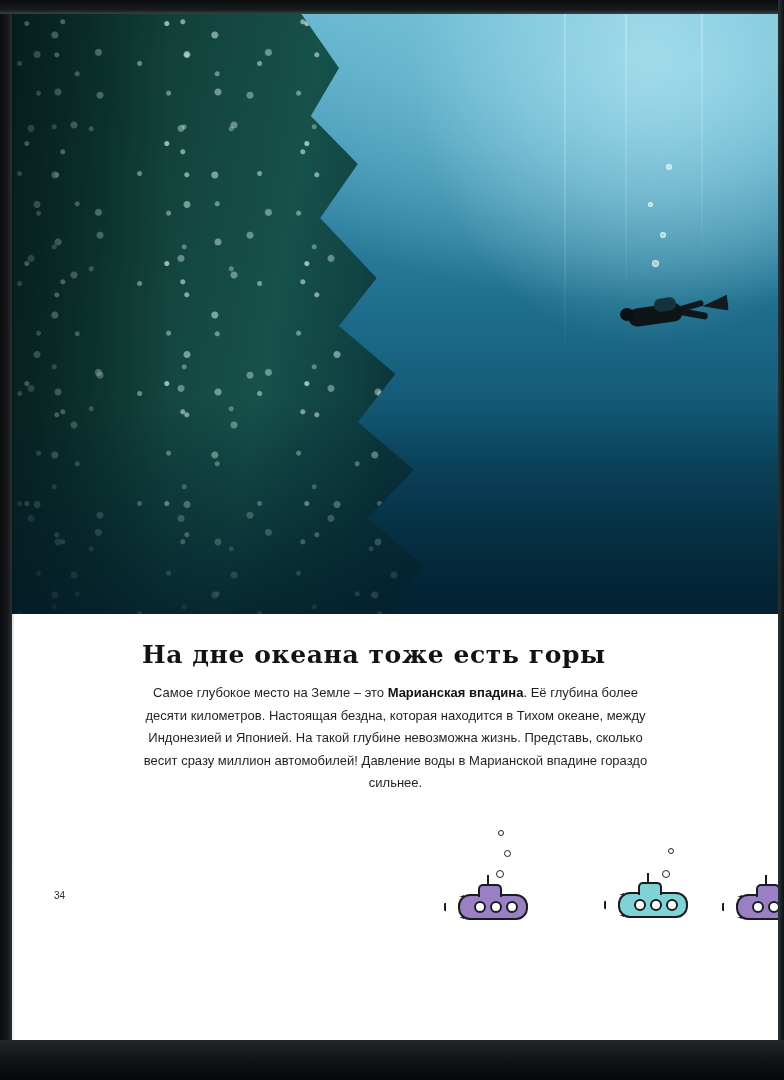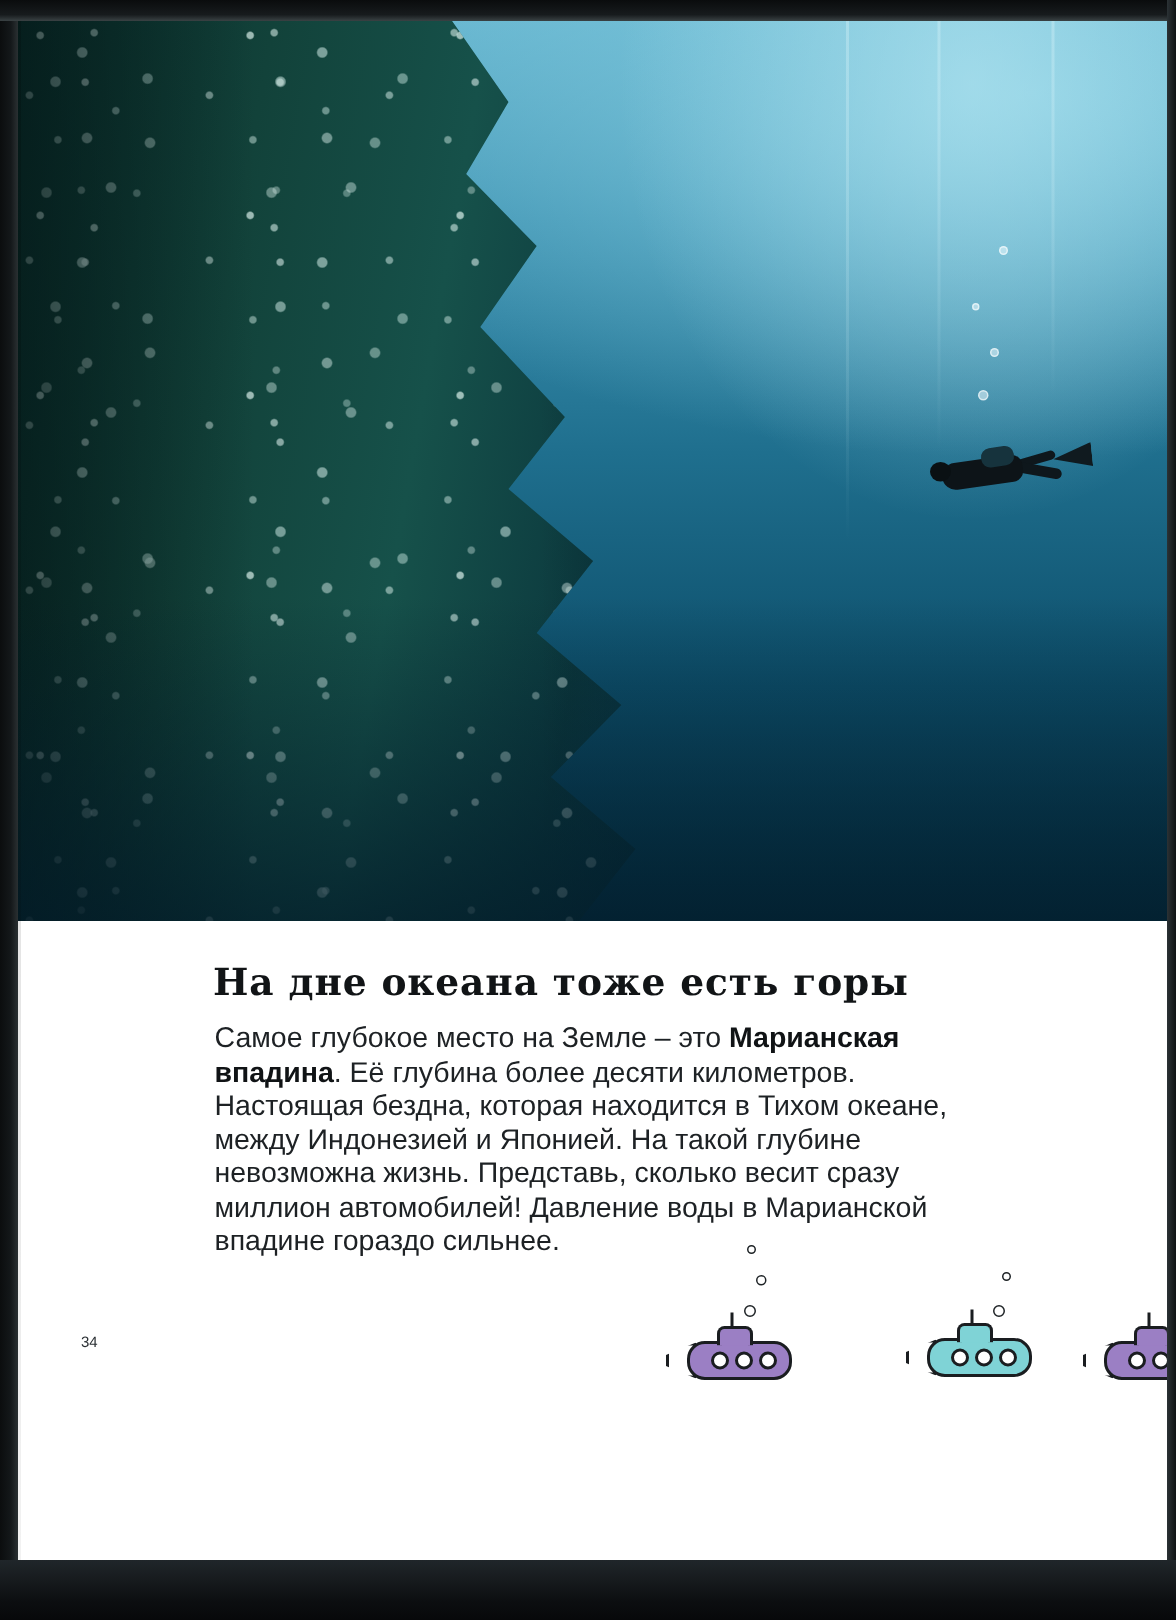--- a/index.html
+++ b/index.html
@@ -188,24 +188,24 @@
     font-weight: 700;
     letter-spacing: .6px;
     color: #111416;
   }
   .body-text {
     position: absolute;
     left: 131px;
     top: 68px;
     width: 505px;
     font-family: "Liberation Sans", sans-serif;
-    font-size: 19px;
+    font-size: 13px;
     line-height: 22.5px;
     color: #1d2124;
-    text-align: left;
+    text-align: center;
   }
   .body-text b { font-weight: 700; color: #101315; }
   .page-number {
     position: absolute;
     left: 42px;
     top: 276px;
     font-family: "Liberation Sans", sans-serif;
     font-size: 10px;
     color: #2a2f33;
   }

